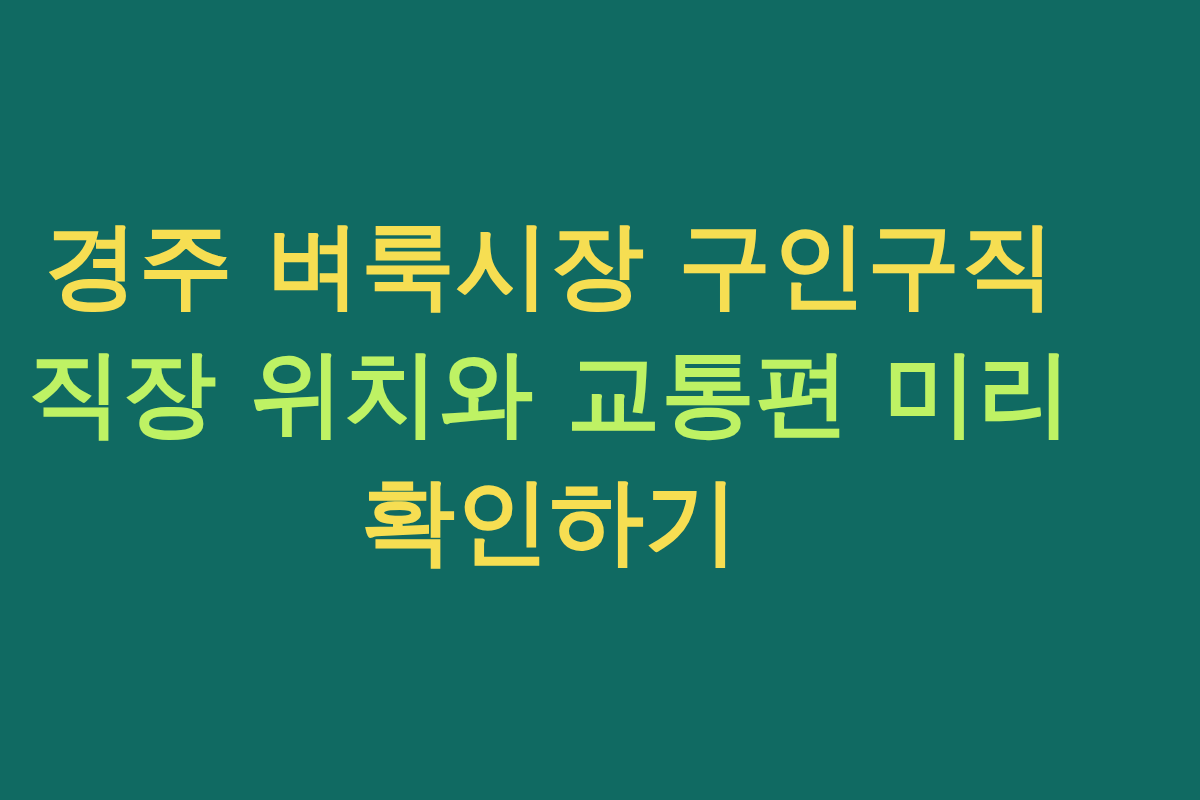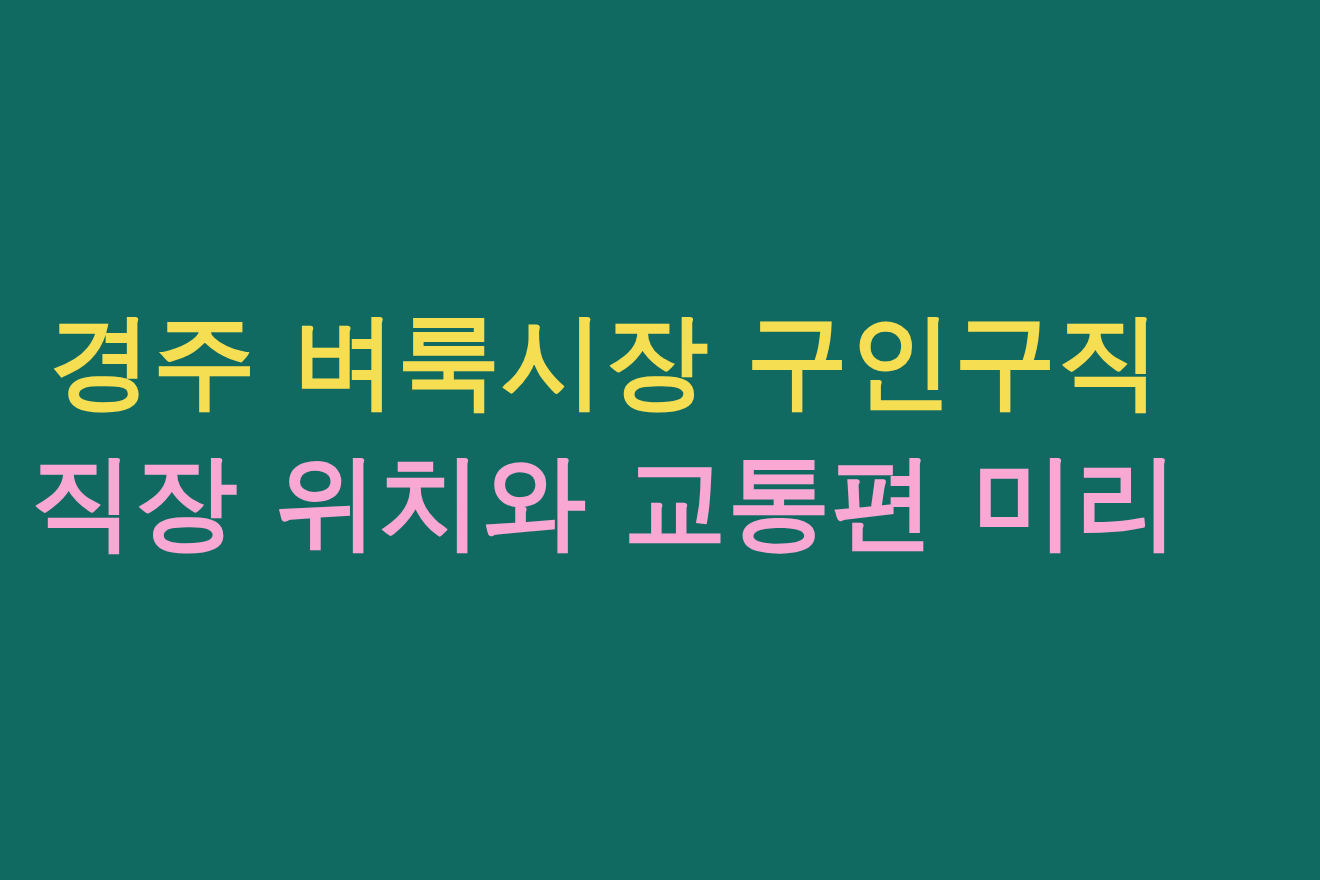--- a/index.html
+++ b/index.html
@@ -57,17 +57,18 @@
 </style>
 </head>
 <body>
 
 <div class="poster" style="background: rgb(16, 106, 98);">
 
   <div class="headline-block">
 
     <span class="headline-line line-1" style="color: rgb(246, 222, 82);">경주 벼룩시장 구인구직</span>
 
-    <span class="headline-line line-2" style="color: #f9a8d4;">직장 위치와 교통편 미리</span>
+    <span class="headline-line line-2" style="color: #bef264;">직장 위치와 교통편 미리</span>
 
+    <span class="headline-line line-3" style="color: rgb(246, 222, 82);">확인하기</span>
 
   </div>
 </div>
 
 </body></html>

